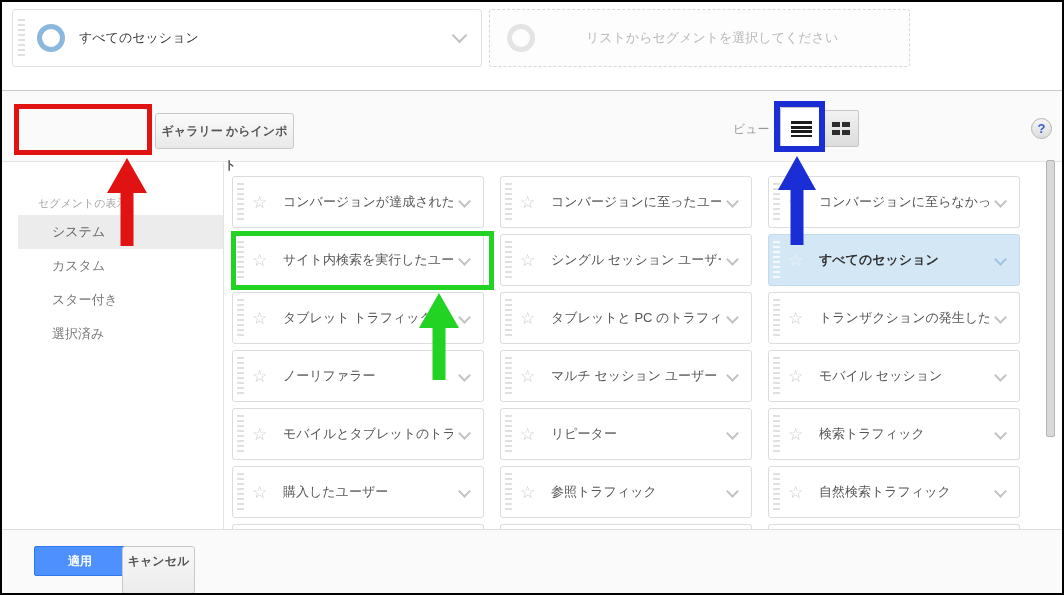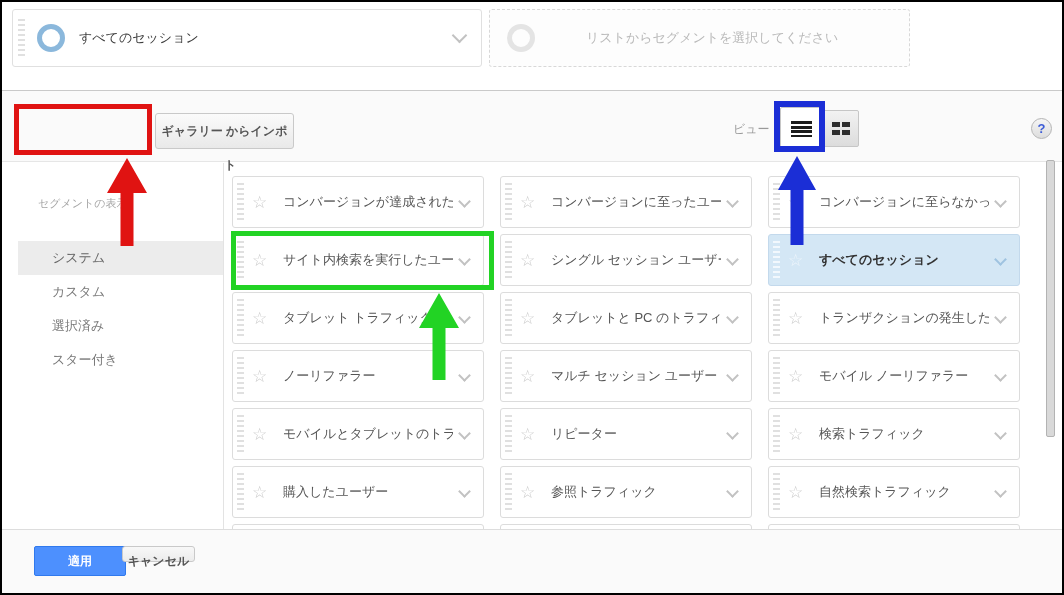--- a/index.html
+++ b/index.html
@@ -100,21 +100,21 @@
   .sidebar {
     position:absolute; left:2px; top:161px; width:220px; height:366px;
     background:#fff; border-right:1px solid #e3e3e3; padding-top:28px;
   }
   .sidebar-header { height:24px; line-height:24px; padding-left:34px;
     font-size:11px; color:#a5a5a5; }
   .side-item {
     height:34px; line-height:34px; padding-left:34px; margin-left:14px;
     font-size:13px; color:#777; cursor:pointer;
   }
-  .side-item.selected { background:#ececec; color:#666;margin-top:26px; }
+  .side-item.selected { background:#ececec; color:#666; }
 
   
   .grid {
     position:absolute; left:230px; top:174px; width:788px; height:353px;
     display:grid; grid-template-columns:repeat(3,252px); grid-auto-rows:52px;
     column-gap:16px; row-gap:6px; overflow:hidden;
   }
   .card {
     position:relative; background:#fff; border:1px solid #dcdcdc; border-radius:3px;
     cursor:pointer;
@@ -140,21 +140,21 @@
 
   
   .footer {
     position:absolute; left:0; top:527px; width:1060px; height:64px;
     background:#fafafa; border-top:1px solid #ddd;
   }
   .btn-apply {
     left:32px; top:16px; width:92px; height:30px; line-height:28px;
     border:1px solid #3079ed; color:#fff; border-radius:2px;
   }
-  .btn-cancel { left:120px; top:16px; width:73px; height:16px; line-height:28px;
+  .btn-cancel { left:120px; top:16px; width:73px; height:48px; line-height:28px;
     background:linear-gradient(#f8f8f8,#ececec); }
 
   
   .annot { position:absolute; left:0; top:0; width:1064px; height:595px;
     pointer-events:none; }
 </style>
 </head>
 <body>
 
 <div class="frame">
@@ -183,22 +183,22 @@
       <span class="icon-grid"></span>
     </div>
 
     <div class="help-badge">?</div>
   </div>
 
   <div class="sidebar">
     <div class="sidebar-header">セグメントの表示</div>
     <div class="side-item selected">システム</div>
     <div class="side-item">カスタム</div>
+    <div class="side-item">スター付き</div>
     <div class="side-item">選択済み</div>
-    <div class="side-item">スター付き</div>
   </div>
 
   <div class="grid">
 
     <div class="card">
       <span class="drag-dots"></span>
       <span class="star">☆</span>
       <span class="card-label"><span>コンバージョンが達成されたセ</span></span>
       <span class="chev"></span>
     </div>
@@ -261,21 +261,21 @@
     </div>
     <div class="card">
       <span class="drag-dots"></span>
       <span class="star">☆</span>
       <span class="card-label"><span>マルチ セッション ユーザー</span></span>
       <span class="chev"></span>
     </div>
     <div class="card">
       <span class="drag-dots"></span>
       <span class="star">☆</span>
-      <span class="card-label"><span>モバイル ノーリファラー</span></span>
+      <span class="card-label"><span>モバイル セッション</span></span>
       <span class="chev"></span>
     </div>
 
     <div class="card">
       <span class="drag-dots"></span>
       <span class="star">☆</span>
       <span class="card-label"><span>モバイルとタブレットのトラフィック</span></span>
       <span class="chev"></span>
     </div>
     <div class="card">

